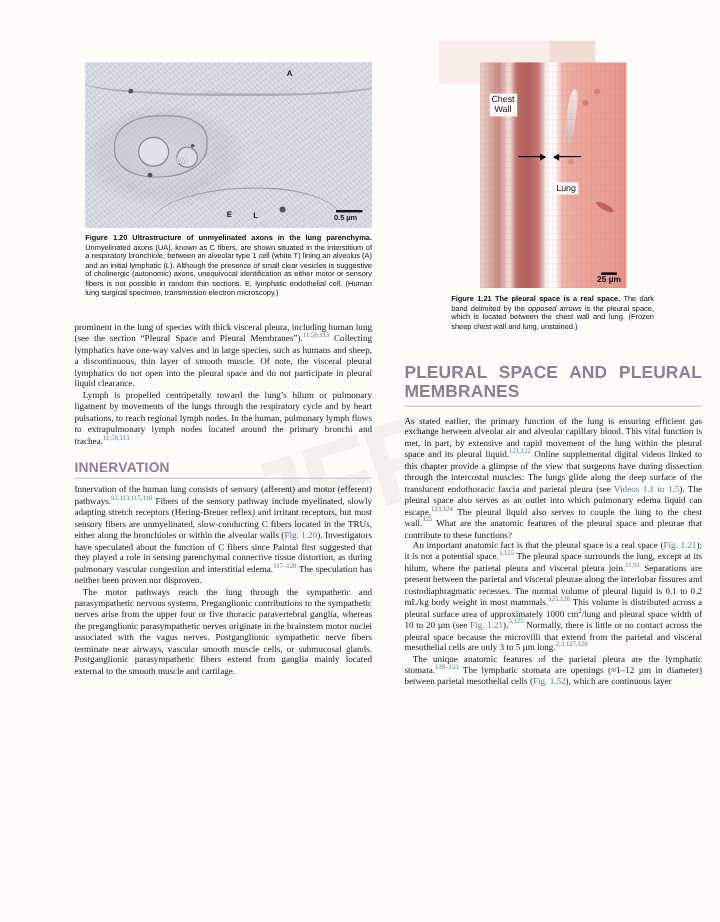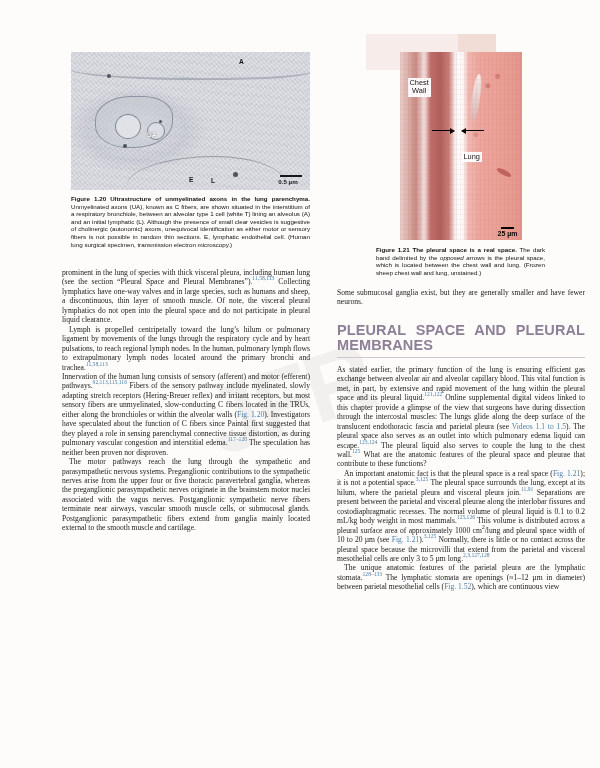--- a/index.html
+++ b/index.html
@@ -417,32 +417,32 @@
       <b>Figure 1.21  The pleural space is a real space.</b><span>  The dark band delimited by the </span><i>opposed arrows</i><span> is the pleural space, which is located between the chest wall and lung. (Frozen sheep chest wall and lung, unstained.)</span>
     </div>
   </div>
 
   <div class="col col-left" style="top:268px;">
 
     <p class="body noind"><span>prominent in the lung of species with thick visceral pleura, including human lung (see the section “Pleural Space and Pleural Membranes”).</span><sup class="ref">11,58,113</sup><span> Collecting lymphatics have one-way valves and in large species, such as humans and sheep, a discontinuous, thin layer of smooth muscle. Of note, the visceral pleural lymphatics do not open into the pleural space and do not participate in pleural liquid clearance.</span></p>
 
     <p class="body"><span>Lymph is propelled centripetally toward the lung’s hilum or pulmonary ligament by movements of the lungs through the respiratory cycle and by heart pulsations, to reach regional lymph nodes. In the human, pulmonary lymph flows to extrapulmonary lymph nodes located around the primary bronchi and trachea.</span><sup class="ref">11,58,113</sup></p>
 
+    <h3 class="sec-minor"><span>INNERVATION</span><span class="rule"></span></h3>
 
     <p class="body noind"><span>Innervation of the human lung consists of sensory (afferent) and motor (efferent) pathways.</span><sup class="ref">92,113,115,116</sup><span> Fibers of the sensory pathway include myelinated, slowly adapting stretch receptors (Hering-Breuer reflex) and irritant receptors, but most sensory fibers are unmyelinated, slow-conducting C fibers located in the TRUs, either along the bronchioles or within the alveolar walls (</span><span class="figref">Fig. 1.20</span><span>). Investigators have speculated about the function of C fibers since Paintal first suggested that they played a role in sensing parenchymal connective tissue distortion, as during pulmonary vascular congestion and interstitial edema.</span><sup class="ref">117–120</sup><span> The speculation has neither been proven nor disproven.</span></p>
 
     <p class="body"><span>The motor pathways reach the lung through the sympathetic and parasympathetic nervous systems. Preganglionic contributions to the sympathetic nerves arise from the upper four or five thoracic paravertebral ganglia, whereas the preganglionic parasympathetic nerves originate in the brainstem motor nuclei associated with the vagus nerves. Postganglionic sympathetic nerve fibers terminate near airways, vascular smooth muscle cells, or submucosal glands. Postganglionic parasympathetic fibers extend from ganglia mainly located external to the smooth muscle and cartilage.</span></p>
   </div>
 
   <div class="col col-right" style="top:288px;">
 
-    <p class="body noind"><span>Some submucosal ganglia exist, but they are generally smaller and have fewer neurons.</span></p>
 
     <h2 class="sec-major"><span>PLEURAL SPACE AND PLEURAL MEMBRANES</span><span class="rule"></span></h2>
 
     <p class="body noind"><span>As stated earlier, the primary function of the lung is ensuring efficient gas exchange between alveolar air and alveolar capillary blood. This vital function is met, in part, by extensive and rapid movement of the lung within the pleural space and its pleural liquid.</span><sup class="ref">121,122</sup><span> Online supplemental digital videos linked to this chapter provide a glimpse of the view that surgeons have during dissection through the intercostal muscles: The lungs glide along the deep surface of the translucent endothoracic fascia and parietal pleura (see </span><span class="figref">Videos 1.1 to 1.5</span><span>). The pleural space also serves as an outlet into which pulmonary edema liquid can escape.</span><sup class="ref">123,124</sup><span> The pleural liquid also serves to couple the lung to the chest wall.</span><sup class="ref">125</sup><span> What are the anatomic features of the pleural space and pleurae that contribute to these functions?</span></p>
 
     <p class="body"><span>An important anatomic fact is that the pleural space is a real space (</span><span class="figref">Fig. 1.21</span><span>); it is not a potential space.</span><sup class="ref">3,125</sup><span> The pleural space surrounds the lung, except at its hilum, where the parietal pleura and visceral pleura join.</span><sup class="ref">11,91</sup><span> Separations are present between the parietal and visceral pleurae along the interlobar fissures and costodiaphragmatic recesses. The normal volume of pleural liquid is 0.1 to 0.2 mL/kg body weight in most mammals.</span><sup class="ref">125,126</sup><span> This volume is distributed across a pleural surface area of approximately 1000 cm</span><sup style="font-size:5.6px;vertical-align:super;line-height:0;">2</sup><span>/lung and pleural space width of 10 to 20 µm (see </span><span class="figref">Fig. 1.21</span><span>).</span><sup class="ref">3,125</sup><span> Normally, there is little or no contact across the pleural space because the microvilli that extend from the parietal and visceral mesothelial cells are only 3 to 5 µm long.</span><sup class="ref">2,3,127,128</sup></p>
 
-    <p class="body"><span>The unique anatomic features of the parietal pleura are the lymphatic stomata.</span><sup class="ref">128–133</sup><span> The lymphatic stomata are openings (≈1–12 µm in diameter) between parietal mesothelial cells (</span><span class="figref">Fig. 1.52</span><span>), which are continuous view</span></p>
+    <p class="body"><span>The unique anatomic features of the parietal pleura are the lymphatic stomata.</span><sup class="ref">128–133</sup><span> The lymphatic stomata are openings (≈1–12 µm in diameter) between parietal mesothelial cells (</span><span class="figref">Fig. 1.52</span><span>), which are continuous layer</span></p>
   </div>
 
 </div>
 
 </body></html>

